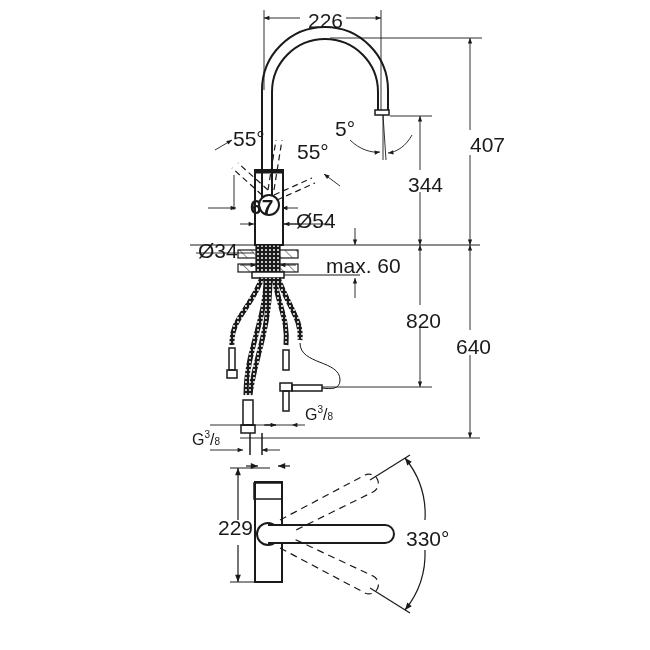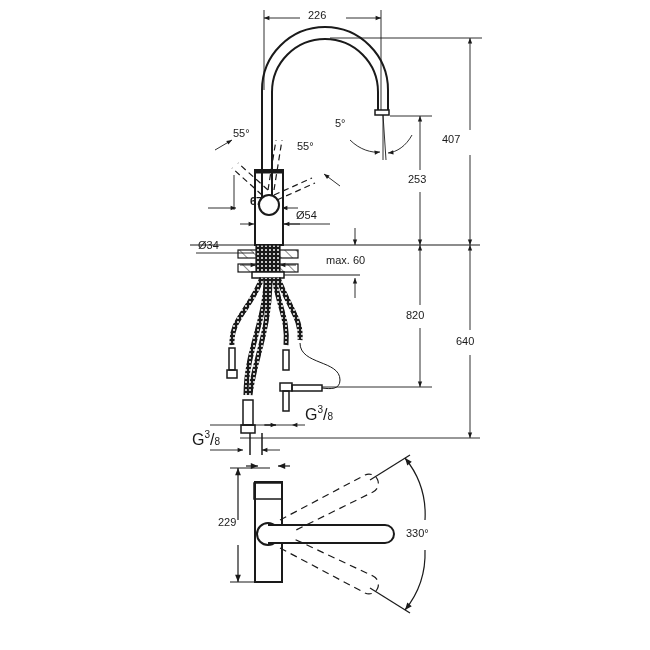--- a/index.html
+++ b/index.html
@@ -1,18 +1,18 @@
 <!DOCTYPE html>
 <html><head>
 <meta charset="utf-8">
 <style>
   html, body { margin: 0; padding: 0; background: #ffffff; }
   body { width: 650px; height: 650px; position: relative; overflow: hidden; font-family: "Liberation Sans", sans-serif; }
   #drawing { position: absolute; left: 0; top: 0; width: 650px; height: 650px; }
-  .lbl { position: absolute; font-size: 11px; color: #1a1a1a; line-height: 1; white-space: nowrap; }
+  .lbl { position: absolute; font-size: 21px; color: #1a1a1a; line-height: 1; white-space: nowrap; }
   .g { font-size: 16px; text-align: center; }
   .g sup { font-size: 10px; position: relative; top: -2px; vertical-align: top; }
   .g sub { font-size: 10px; vertical-align: baseline; }
 </style>
 </head>
 <body>
 
 <svg id="drawing" viewBox="0 0 650 650" xmlns="http://www.w3.org/2000/svg">
   <defs>
     <marker id="arr" viewBox="0 0 10 10" refX="10" refY="5" markerWidth="8" markerHeight="6" orient="auto-start-reverse">
@@ -147,22 +147,22 @@
       <line x1="370" y1="588" x2="410" y2="613"></line>
       <path d="M405,458 A90,90 0 0 1 425,520" marker-start="url(#arr)"></path>
       <path d="M425,550 A90,90 0 0 1 405,610" marker-end="url(#arr)"></path>
       <line x1="246" y1="466" x2="258" y2="466" marker-end="url(#arr)"></line>
       <line x1="290" y1="466" x2="278" y2="466" marker-end="url(#arr)"></line>
     </g>
   </g>
 </svg>
 
 <div class="lbl" style="left:308px;top:10px;">226</div>
-<div class="lbl" style="left:442px;top:134px;">407</div>
-<div class="lbl" style="left:408px;top:174px;">253</div>
+<div class="lbl" style="left:470px;top:134px;">407</div>
+<div class="lbl" style="left:408px;top:174px;">344</div>
 <div class="lbl" style="left:335px;top:118px;">5°</div>
 <div class="lbl" style="left:233px;top:128px;">55°</div>
 <div class="lbl" style="left:297px;top:141px;">55°</div>
 <div class="lbl" style="left:250px;top:196px;font-weight:bold;">67</div>
 <div class="lbl" style="left:296px;top:210px;">Ø54</div>
 <div class="lbl" style="left:198px;top:240px;">Ø34</div>
 <div class="lbl" style="left:326px;top:255px;">max. 60</div>
 <div class="lbl" style="left:406px;top:310px;">820</div>
 <div class="lbl" style="left:456px;top:336px;">640</div>
 

